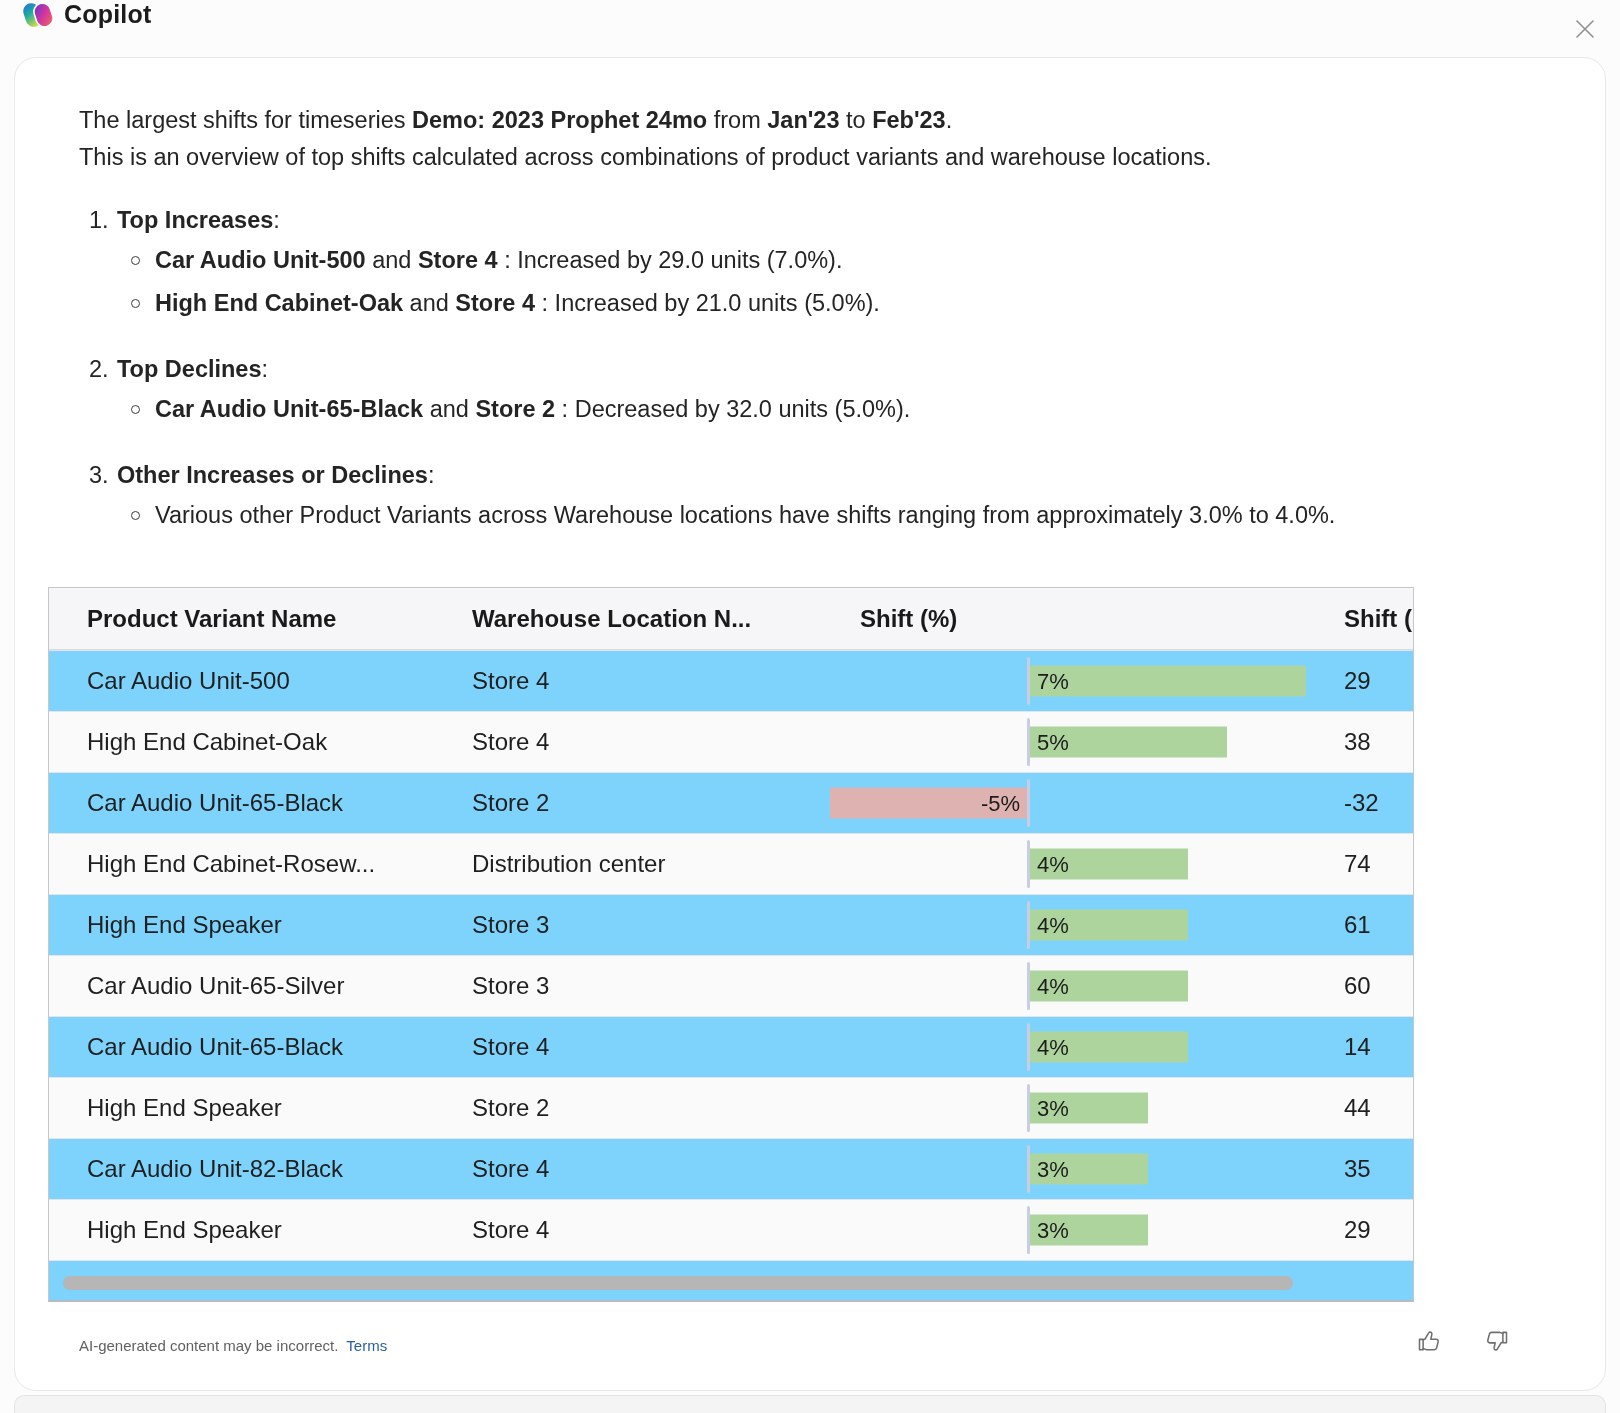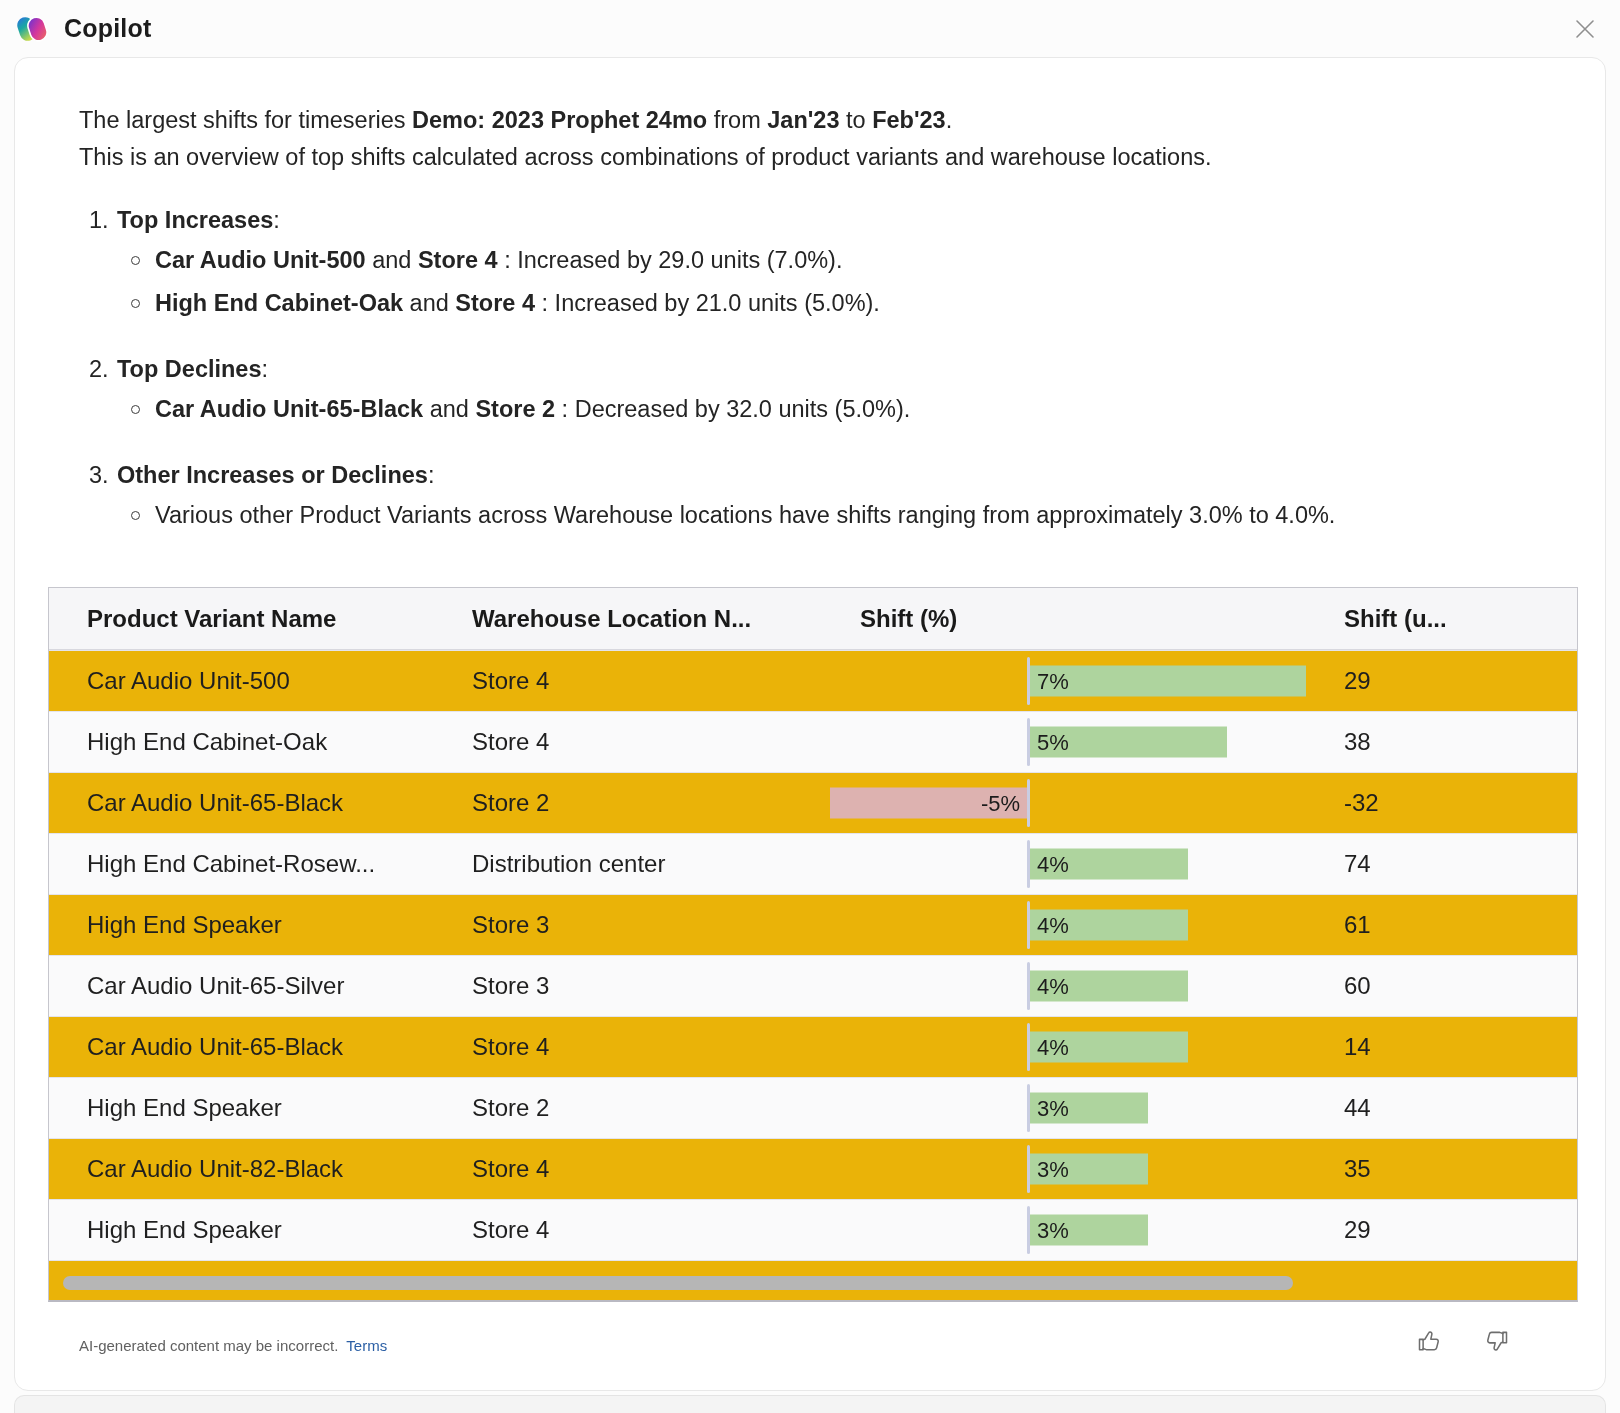--- a/index.html
+++ b/index.html
@@ -6,44 +6,44 @@
   html,body { margin:0; padding:0; }
   body {
     width:1620px; height:1413px; position:relative; overflow:hidden;
     background:#fcfcfc; color:#242424;
     font-family:"Liberation Sans", sans-serif;
   }
   .b { font-weight:700; }
 
   
   .app-header { position:absolute; top:0; left:0; right:0; height:57px;
-    display:flex; align-items:center; padding-left:16px;gap:6px; }
+    display:flex; align-items:flex-start; padding-left:22px; }
   .app-title { font-size:25px; font-weight:700; color:#1c1c1c; margin-left:10px; letter-spacing:.2px; }
   .close-btn { position:absolute; top:12px; right:18px; width:34px; height:34px;
     display:flex; align-items:center; justify-content:center; cursor:pointer; }
 
   
   .card { position:absolute; left:14px; right:14px; top:57px; bottom:22px;
-    background:#ffffff; border:1.5px solid #e8e8e8; border-radius:14px; }
+    background:#ffffff; border:1.5px solid #e8e8e8; border-radius:22px; }
   .content { position:absolute; inset:0; padding:44px 44px 0 64px; font-size:23.5px; }
 
   .intro-line { line-height:37px; }
 
   .section { margin-top:26px; padding-left:10px; }
   .section-heading { line-height:37px; display:flex; }
   .sec-number { width:28px; flex:none; }
   .bullets { margin-top:0; }
   .bullet { line-height:43px; padding-left:42px; display:flex; align-items:baseline; }
   .ring { flex:none; width:9px; height:9px; border:1.5px solid #3c3c3c; border-radius:50%;
     margin-right:15px; position:relative; top:-3px; }
   .bullet-text { flex:1; }
 
   
-  .data-table { position:absolute; left:33px; top:529px; width:1530px;
-    background:#eab308; border:1px solid #c6c6cd; border-bottom:2px solid #b9b9c2; }
+  .data-table { position:absolute; left:33px; top:529px; width:1366px;
+    background:#7dd3fc; border:1px solid #c6c6cd; border-bottom:2px solid #b9b9c2; }
   .thead { display:flex; height:62px; align-items:center; background:#f6f6f8;
     border-bottom:1px solid #d8d8df; font-weight:700; font-size:24px; color:#1a1a1a; }
   .col1 { width:385px; padding-left:38px; }
   .col2 { width:388px; padding-left:38px; }
   .col3 { width:485px; position:relative; height:100%; }
   .col3.hcell { display:flex; align-items:center; padding-left:38px; }
   .col4 { flex:1; padding-left:37px; }
   .trow { display:flex; height:61px; align-items:center; font-size:24px; color:#1f1f1f;
     border-top:1px solid #e4e4ec; }
   .trow.alt { background:#fafafb; }

